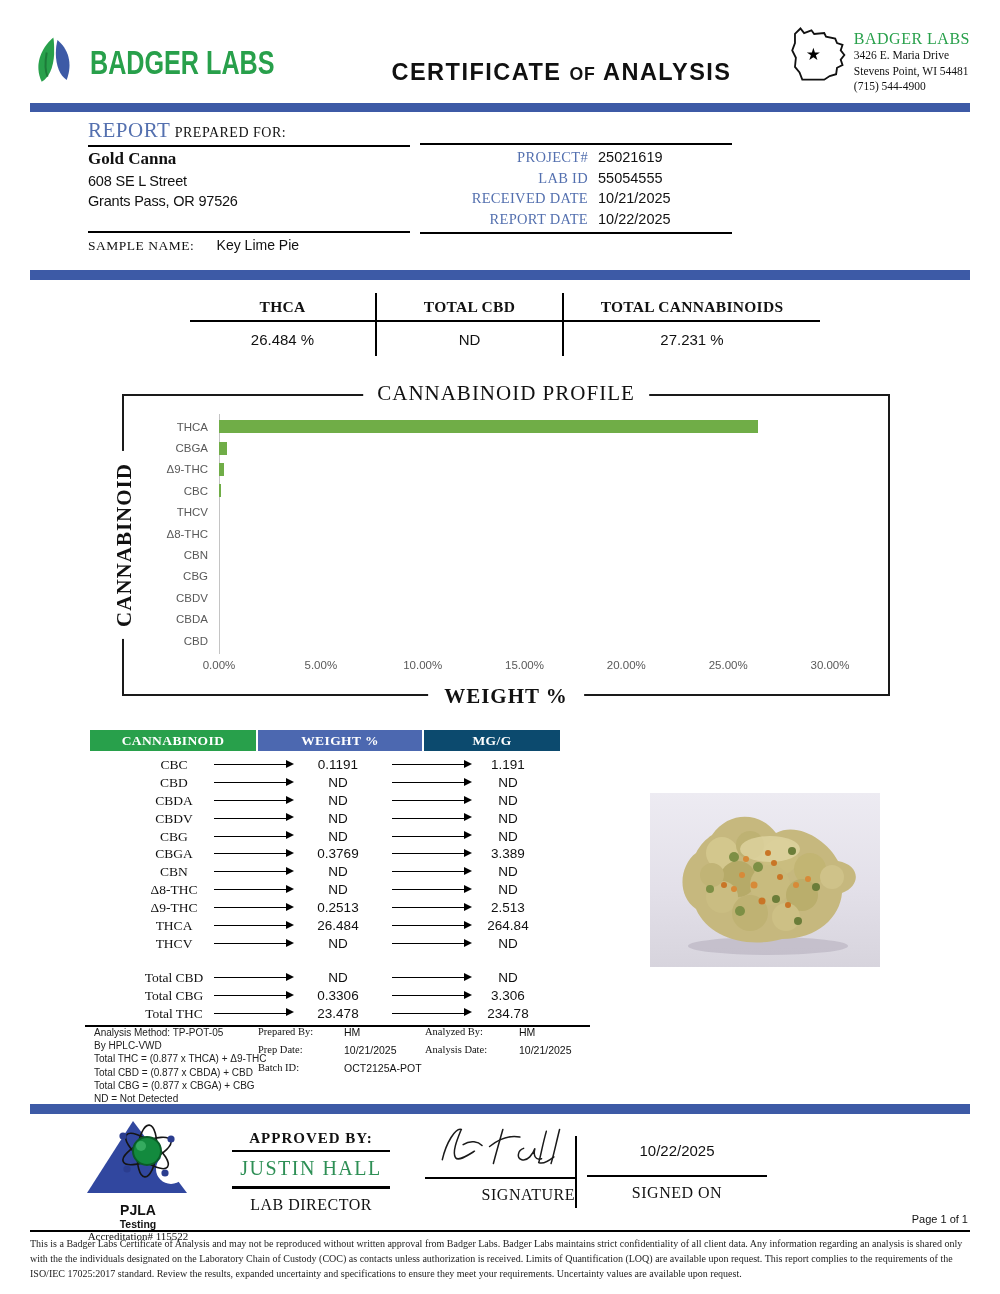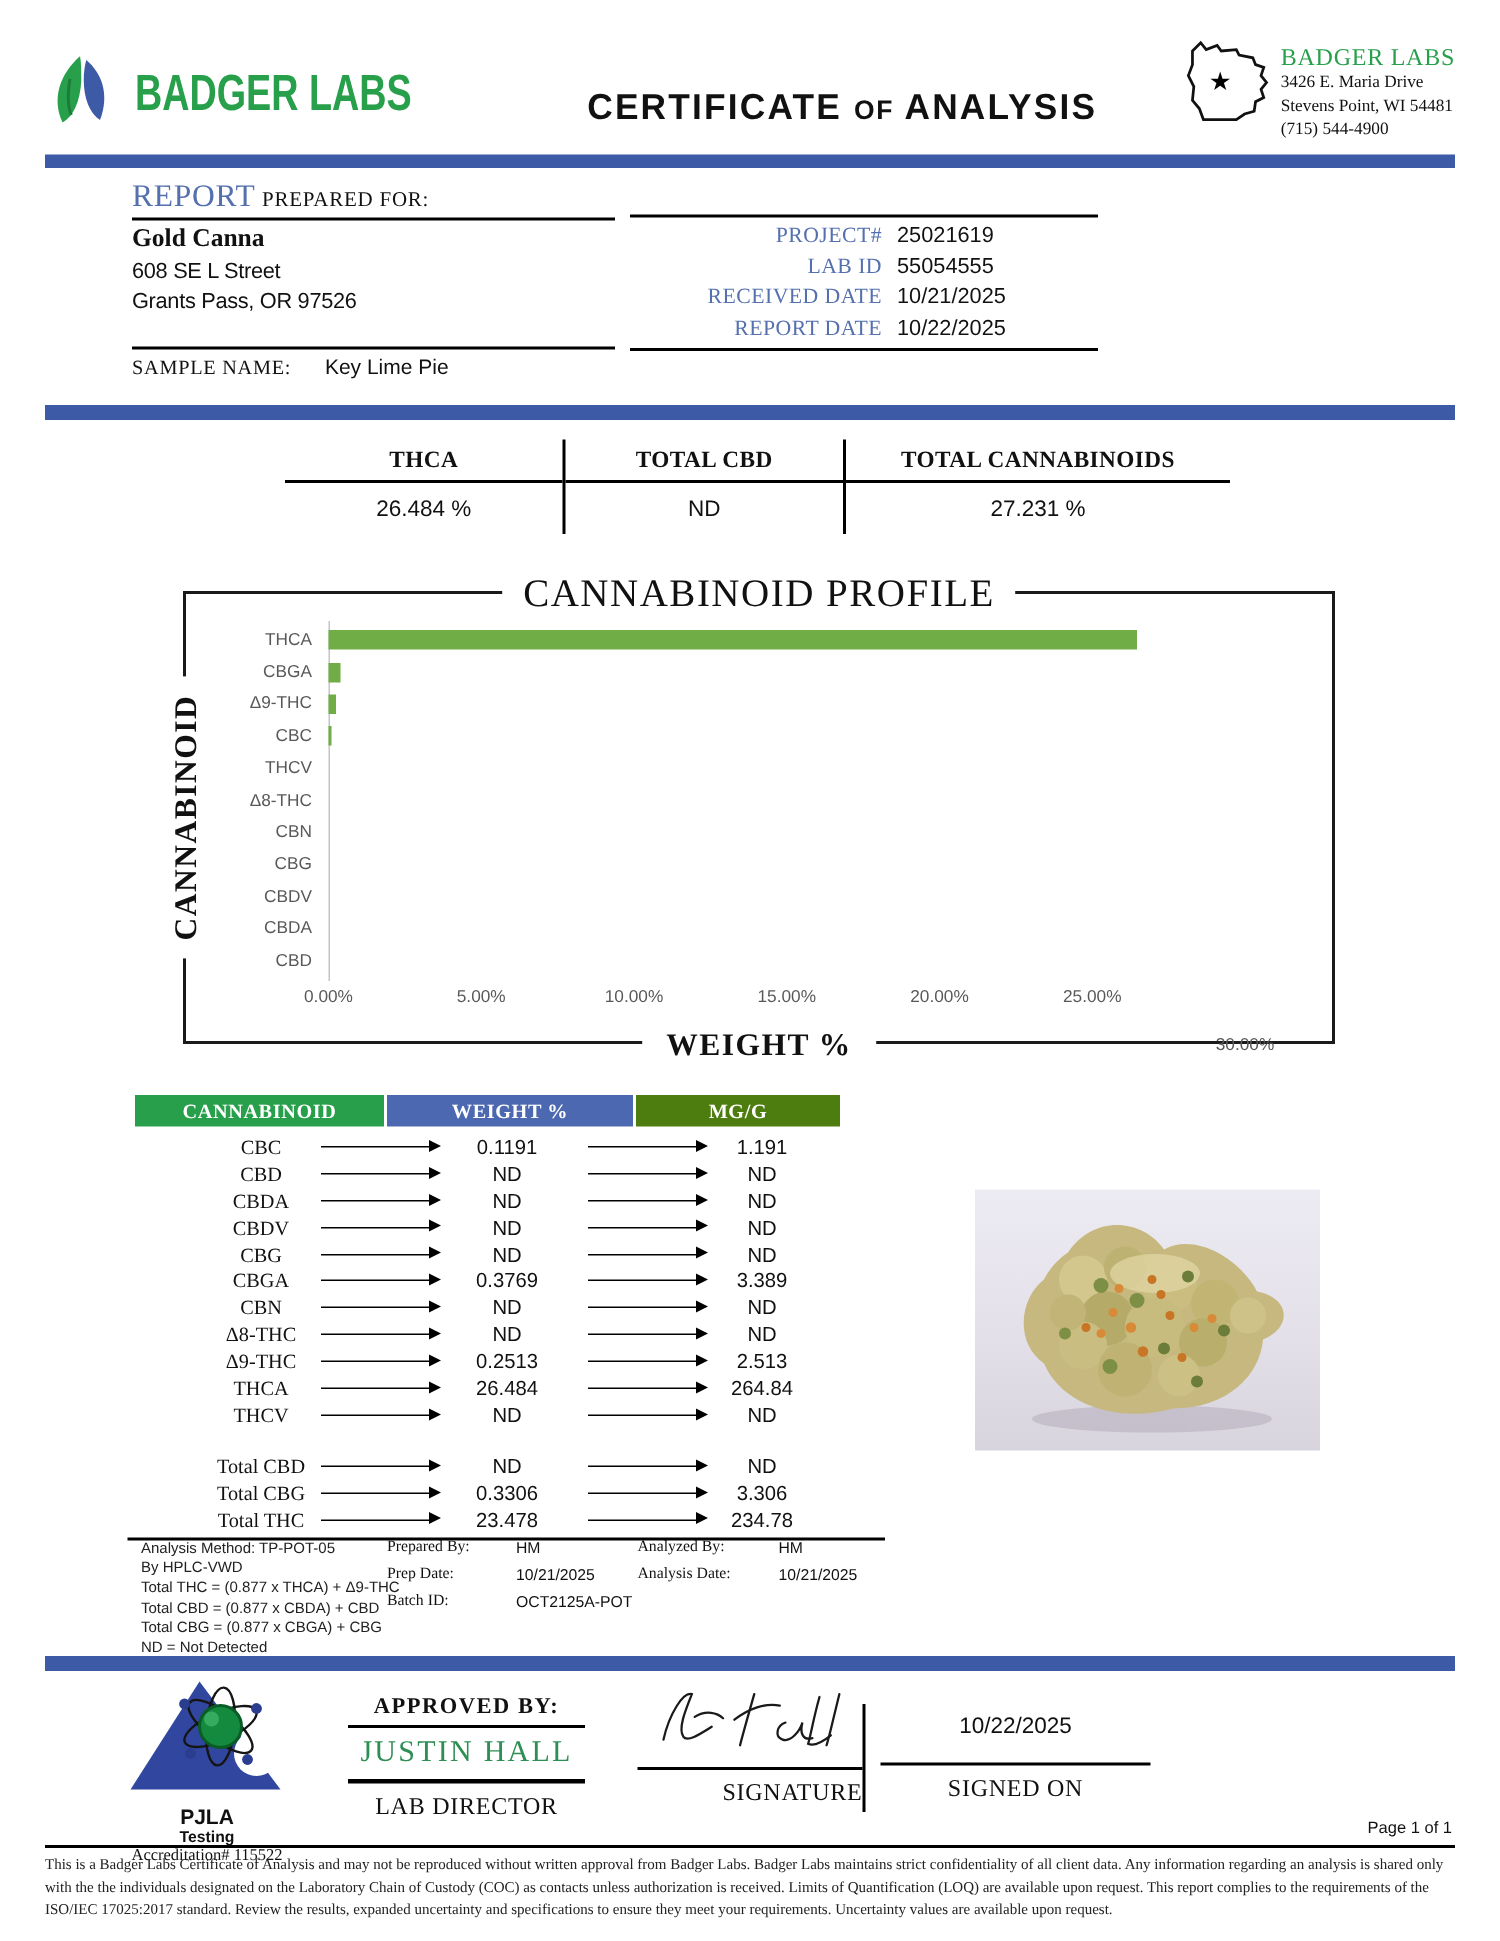--- a/index.html
+++ b/index.html
@@ -48,41 +48,41 @@
   .sum-col.c0{width:185px;}
   .sum-col.c1{width:185px;border-left:2px solid #000;}
   .sum-col.c2{width:256px;border-left:2px solid #000;}
   .sum-head{font-family:"Liberation Serif",serif;font-weight:bold;font-size:15.5px;height:27px;line-height:27px;
             border-bottom:2px solid #000;letter-spacing:.3px;}
   .sum-val{padding-top:9px;font-size:15px;height:25px;}
 
   
   .chart{position:absolute;left:122px;top:394px;width:764px;height:298px;border:2px solid #1a1a1a;background:#fff;}
   .chart-title{position:absolute;top:-15px;left:50%;transform:translateX(-50%);background:#fff;padding:0 14px;
-               font-family:"Liberation Serif",serif;font-size:26px;letter-spacing:1px;white-space:nowrap;}
+               font-family:"Liberation Serif",serif;font-size:21px;letter-spacing:1px;white-space:nowrap;}
   .chart-ylab{position:absolute;left:0;top:50%;transform:translate(-50%,-50%) rotate(-90deg);background:#fff;
               padding:0 12px;font-family:"Liberation Serif",serif;font-weight:bold;font-size:21px;letter-spacing:1px;white-space:nowrap;}
   .chart-xlab{position:absolute;bottom:-15px;left:50%;transform:translateX(-50%);background:#fff;padding:0 16px;
               font-family:"Liberation Serif",serif;font-weight:bold;font-size:21px;letter-spacing:1px;white-space:nowrap;}
   .chart-rows{position:absolute;left:0;top:20px;right:2px;}
   .chart-row{height:21.4px;display:flex;align-items:center;}
   .chart-cat{flex:0 0 84px;width:84px;text-align:right;font-size:11.5px;color:#595959;padding-right:9px;}
   .chart-barwrap{flex:1;height:13px;position:relative;margin-left:2px;}
   .chart-bar{height:13px;background:#70ad47;}
   .chart-axis{position:absolute;left:95px;top:18px;height:240px;width:1px;background:#c4c4c4;}
   .chart-tick{position:absolute;top:263px;width:72px;text-align:center;font-size:11.5px;color:#595959;}
 
   
   .rtable{position:absolute;left:90px;top:730px;width:500px;}
   .t-head{display:flex;gap:2px;}
   .t-h{height:21px;line-height:21px;color:#fff;text-align:center;font-family:"Liberation Serif",serif;
        font-weight:bold;font-size:13.5px;letter-spacing:.4px;}
   .t-h1{width:166px;background:#28a04b;}
   .t-h2{width:164px;background:#4c68b0;}
-  .t-h3{width:136px;background:#4d7c0f;font-family:Liberation Serif, serif;}
+  .t-h3{width:136px;background:#0c4a6e;font-family:Liberation Serif, serif;}
   .t-body{position:relative;margin-top:5px;}
   .t-totals{position:relative;margin-top:16px;}
   .t-row{position:relative;height:17.9px;}
   .t-row>span{line-height:17.9px;display:block;}
   .t-name{position:absolute;left:0;width:168px;text-align:center;font-family:"Liberation Serif",serif;font-size:13.5px;}
   .t-arrow{position:absolute;top:8px;height:0;border-top:1.6px solid #000;}
   .t-arrow::after{content:'';position:absolute;right:-8px;top:-5.2px;width:0;height:0;
                   border-left:8px solid #000;border-top:4.5px solid transparent;border-bottom:4.5px solid transparent;}
   .a1{left:124px;width:72px;}
   .a2{left:302px;width:72px;}
@@ -276,21 +276,21 @@
           <div class="chart-barwrap"></div>
         </div>
       </div>
     <div id="chart-ticks">
         <span class="chart-tick" style="left: 59px;">0.00%</span>
         <span class="chart-tick" style="left: 160.833px;">5.00%</span>
         <span class="chart-tick" style="left: 262.667px;">10.00%</span>
         <span class="chart-tick" style="left: 364.5px;">15.00%</span>
         <span class="chart-tick" style="left: 466.333px;">20.00%</span>
         <span class="chart-tick" style="left: 568.167px;">25.00%</span>
-        <span class="chart-tick" style="left: 670px; margin-top: 32px;">30.00%</span>
+        <span class="chart-tick" style="left: 670px;">30.00%</span>
       </div>
   </div>
 
   <div class="rtable">
     <div class="t-head">
       <div class="t-h t-h1">CANNABINOID</div>
       <div class="t-h t-h2">WEIGHT %</div>
       <div class="t-h t-h3">MG/G</div>
     </div>
     <div class="t-body" id="table-body">

